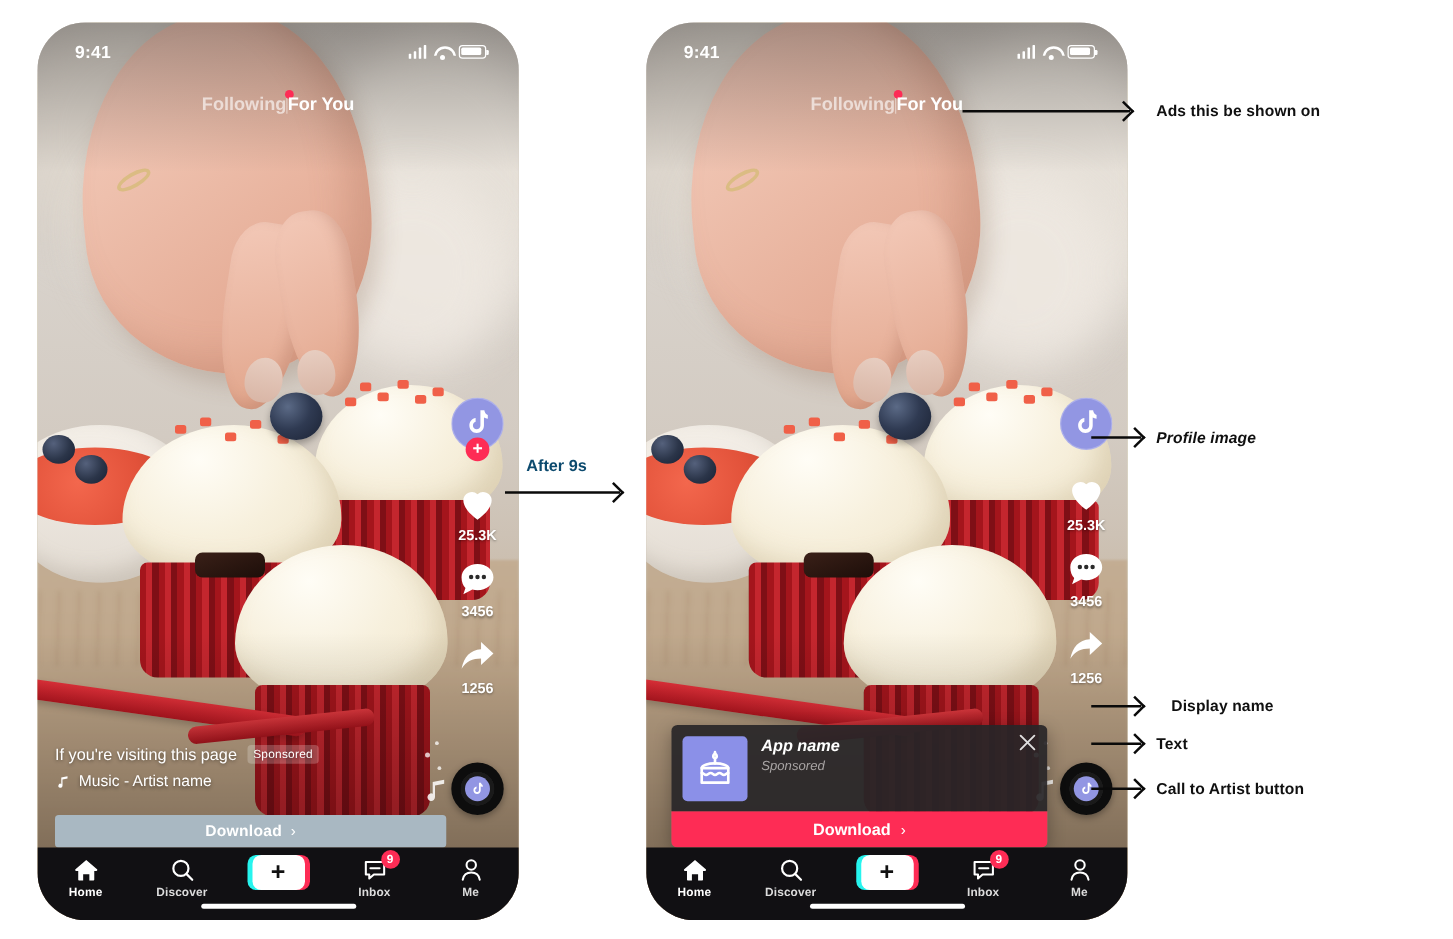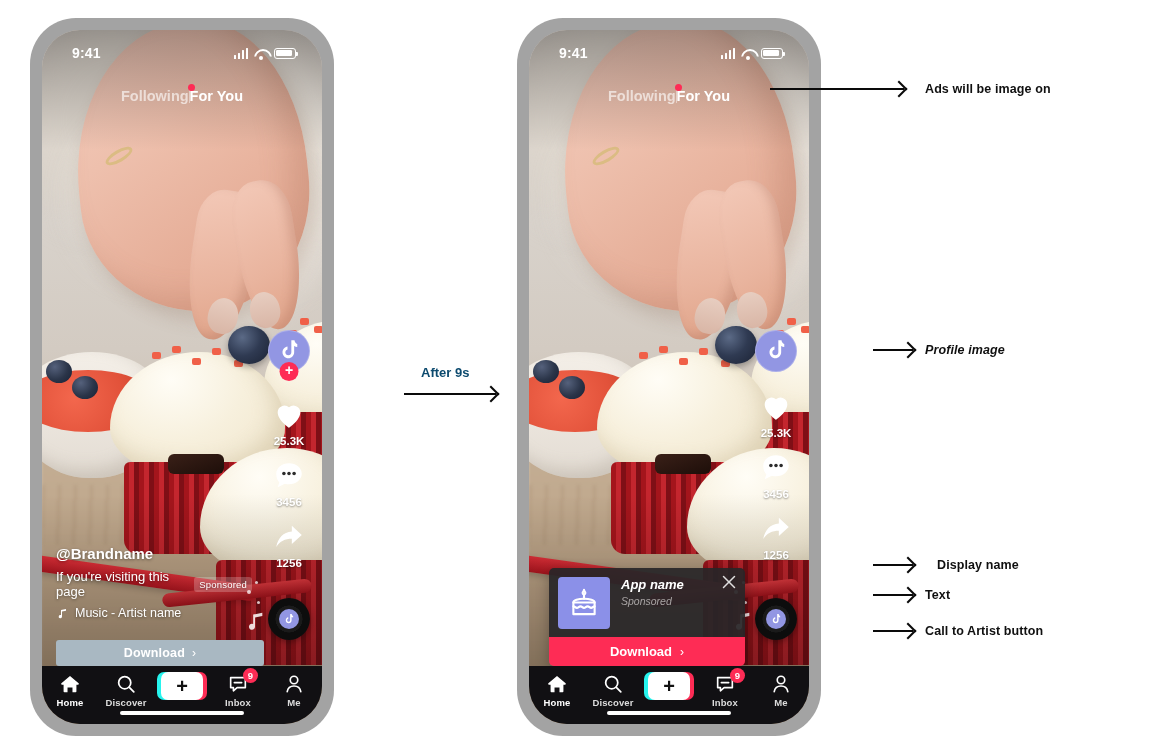--- a/index.html
+++ b/index.html
@@ -7,25 +7,25 @@
     width: 1162px; height: 751px;
     background: #ffffff;
     font-family: "Liberation Sans", sans-serif;
     position: relative;
     overflow: hidden;
   }
 
   
   .phone {
     position: absolute;
-    width: 304px;
+    width: 385px;
     height: 718px;
-    background: #a3a3a3;
+    background: #fef9c3;
     border-radius: 46px;
-    padding: 12px;
+    padding: 0;
   }
   #phone-left  { left: 30px;  top: 18px; }
   #phone-right { left: 517px; top: 18px; }
 
   .screen {
     position: relative;
     width: 100%;
     height: 100%;
     border-radius: 38px;
     overflow: hidden;
@@ -546,21 +546,20 @@
     </div>
     <div class="disc">
       <div class="disc-center">
         <svg viewBox="0 0 24 26">
             <path fill="#fff" d="M15.2 0h3.4c.2 2.1 1.4 3.9 3.3 4.7v3.5c-1.3-.1-2.6-.5-3.7-1.2v7.6c0 4-3.1 7.2-7 7.2S4.2 18.6 4.2 14.6c0-3.6 2.6-6.6 6-7.1v3.6c-1.5.4-2.6 1.8-2.6 3.5 0 2 1.6 3.6 3.6 3.6s3.6-1.6 3.6-3.6V0z"></path>
           </svg>
       </div>
     </div>
 
     <div class="caption">
-      <div class="brand">@Brandname</div>
       <div class="caption-line">
         <span>If you're visiting this page</span>
         <span class="sponsored-tag">Sponsored</span>
       </div>
       <div class="music-line">
         <svg viewBox="0 0 24 24">
             <path d="M20 3l-10 2v10.2a3.3 3.3 0 1 0 2 3V8.1l8-1.6V3z"></path>
           </svg>
         <span>Music - Artist name</span>
       </div>
@@ -841,21 +840,21 @@
     </div>
 
   </div>
 </div>
 
 <div class="after-label" style="left:421px; top:365px;">After 9s</div>
 <div class="arrow" style="left:404px; top:393px; width:92px;"></div>
 
 <div class="arrow" style="left:770px; top:88px; width:134px;"></div>
 <div class="ann" style="left:925px; top:81px; width:225px;">
-  <div>Ads will be image on</div>
+  <div>Ads this be shown on</div>
 </div>
 
 <div class="arrow" style="left:873px; top:349px; width:40px;"></div>
 <div class="ann" style="left:925px; top:342px;font-style:italic;">Profile image</div>
 
 <div class="arrow" style="left:873px; top:564px; width:40px;"></div>
 <div class="ann" style="left:925px; top:557px;margin-left:12px;">Display name</div>
 
 <div class="arrow" style="left:873px; top:594px; width:40px;"></div>
 <div class="ann" style="left:925px; top:587px;">Text</div>

